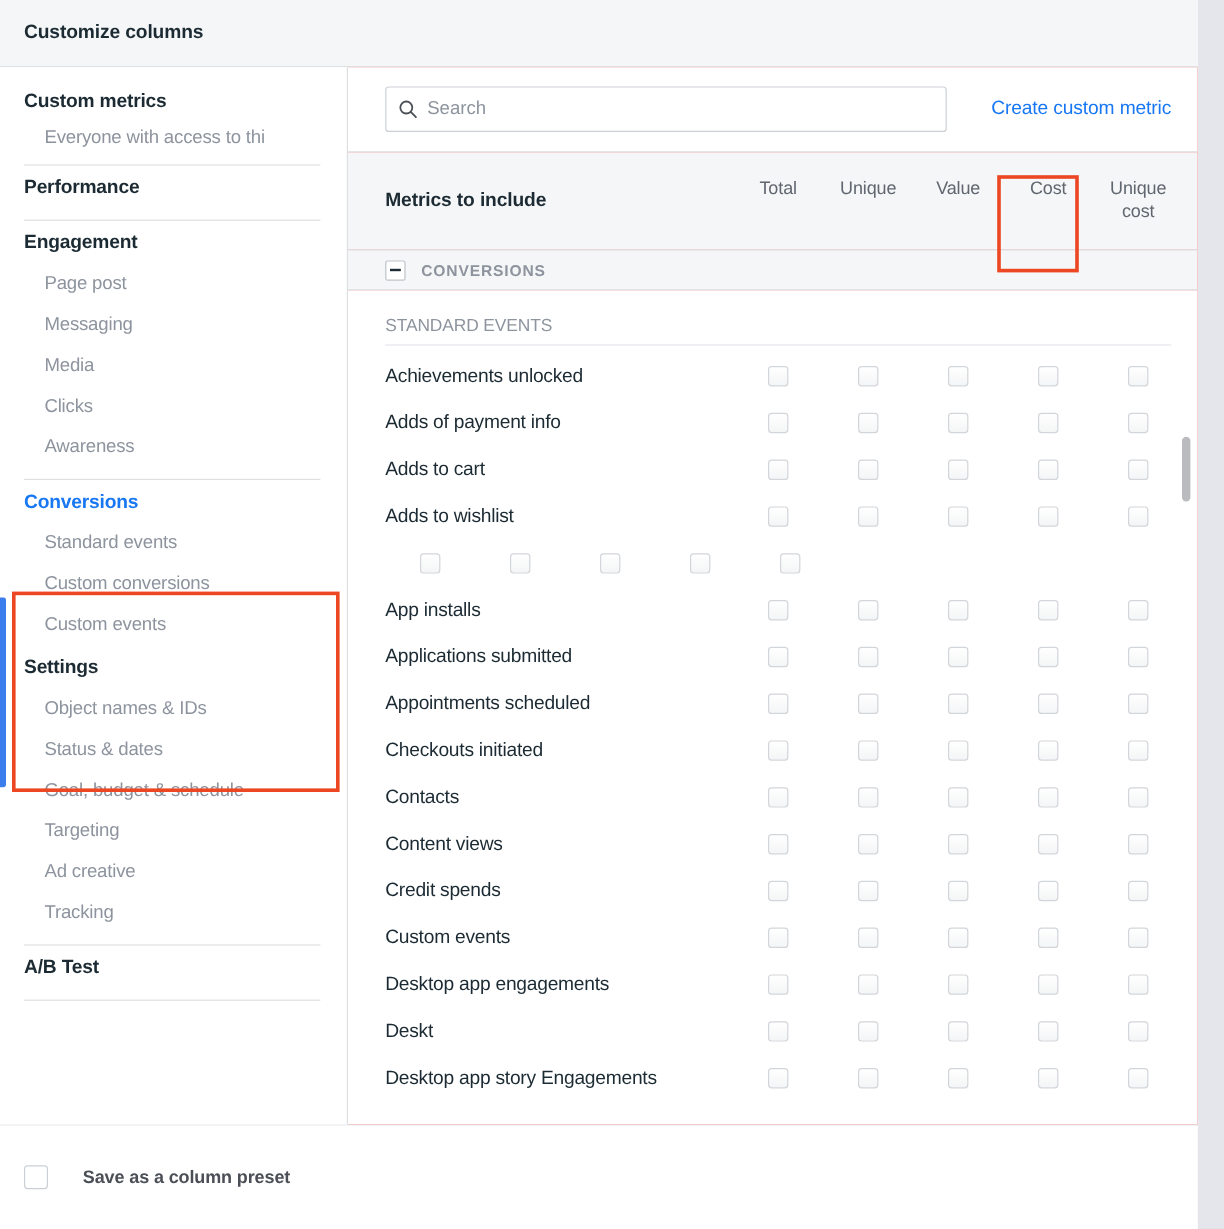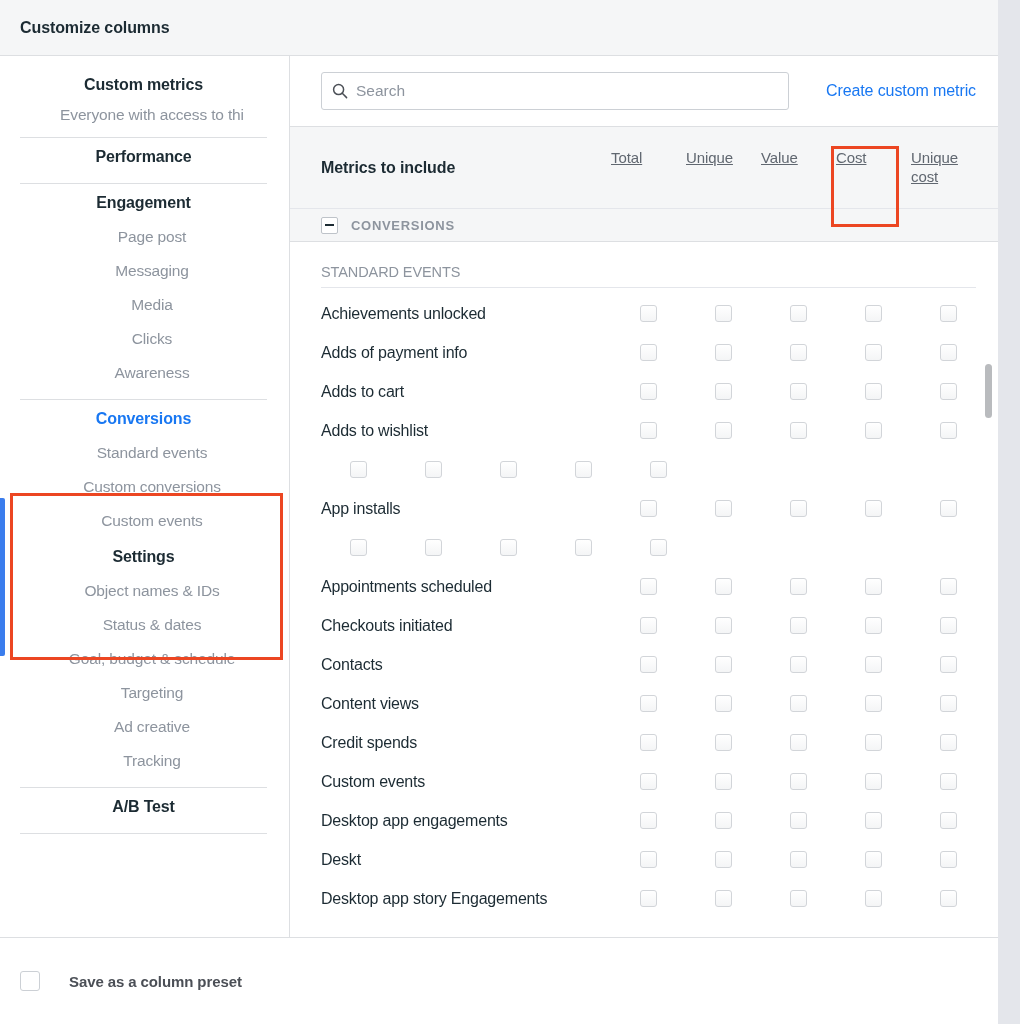--- a/index.html
+++ b/index.html
@@ -50,21 +50,21 @@
   
   .sidebar {
     width: 290px;
     flex: 0 0 290px;
     background: #ffffff;
     border-right: 1px solid #dddfe2;
     position: relative;
     overflow: hidden;
     padding-top: 10px;
   }
-  .sidebar-inner { padding: 0 22px 0 20px; text-align: center; }
+  .sidebar-inner { padding: 0 22px 0 20px; }
 
   .side-group-title {
     font-size: 16px;
     font-weight: bold;
     color: #1c2b33;
     padding: 10px 0 8px 0;
     letter-spacing: -0.15px;
   }
   .side-group-title.active { color: #1877f2; }
 
@@ -179,26 +179,25 @@
   }
   .col-header-title {
     font-size: 16px;
     font-weight: bold;
     color: #1c2b33;
     flex: 0 0 290px;
     letter-spacing: -0.1px;
   }
   .col-head-cell {
     flex: 0 0 75px;
-    text-align: left;
+    text-align: center;
     font-size: 15px;
     color: #606770;
     line-height: 1.22;
     letter-spacing: -0.1px;
-    text-decoration: underline;
   }
 
   
   .section-bar {
     flex: 0 0 34px;
     background: #f5f6f7;
     border-top: 1px solid #e4e6eb;
     border-bottom: 1px solid #dddfe2;
     display: flex;
     align-items: center;
@@ -507,20 +506,21 @@
                   <div class="cbx"></div>
                 </div>
                 <div class="cb-cell">
                   <div class="cbx"></div>
                 </div>
                 <div class="cb-cell">
                   <div class="cbx"></div>
                 </div>
               </div>
               <div class="metric-row">
+                <div class="metric-name">Applications submitted</div>
                 <div class="cb-cell">
                   <div class="cbx"></div>
                 </div>
                 <div class="cb-cell">
                   <div class="cbx"></div>
                 </div>
                 <div class="cb-cell">
                   <div class="cbx"></div>
                 </div>
                 <div class="cb-cell">

